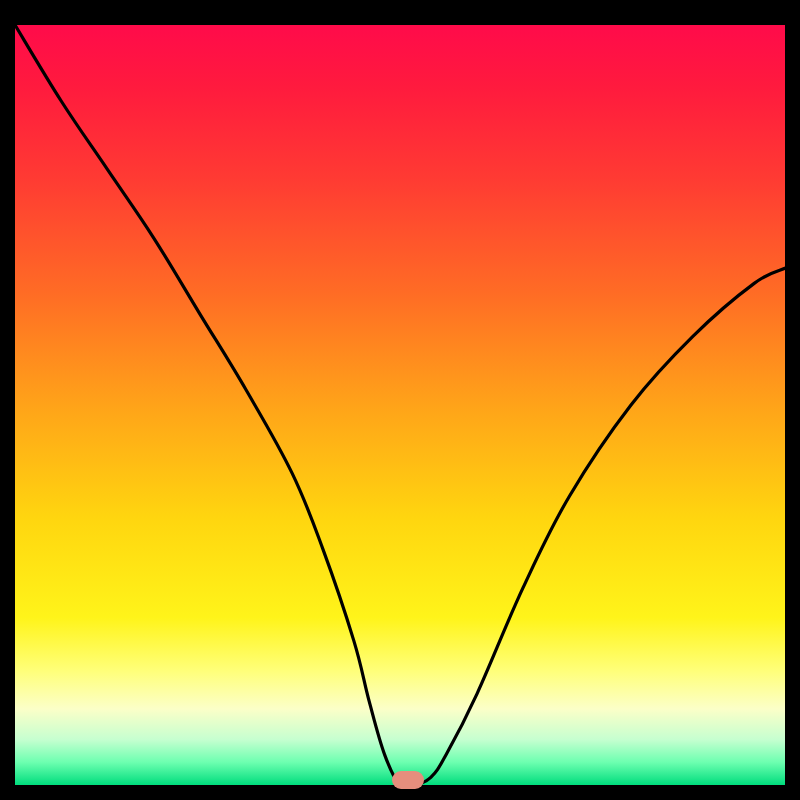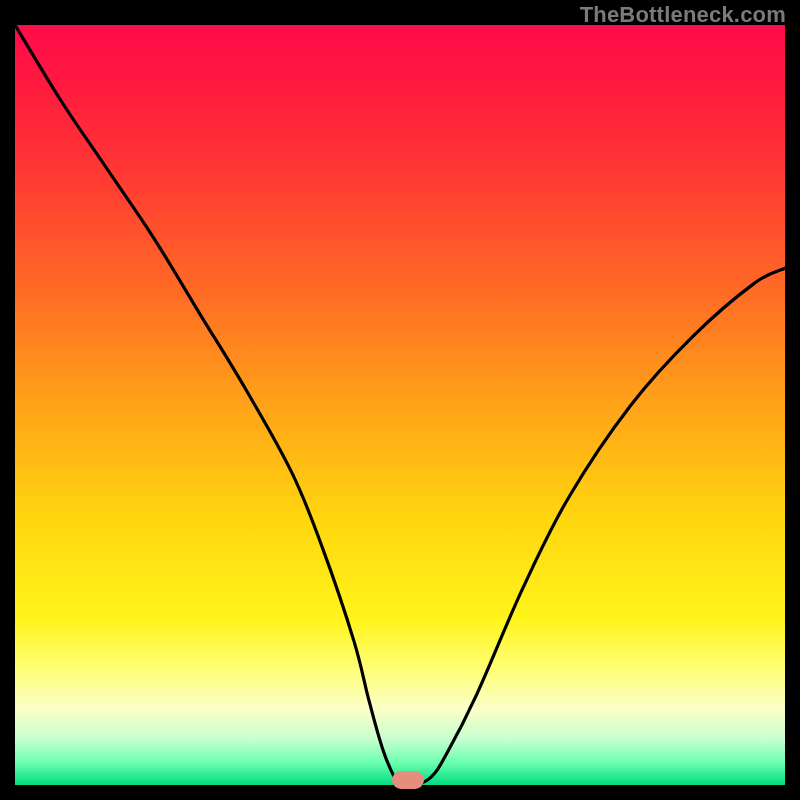--- a/index.html
+++ b/index.html
@@ -60,21 +60,20 @@
     border-radius: 9px;
     background: #e58e7d;
     transform: translate(-50%, -50%);
   }
 </style>
 </head>
 <body>
 
 <div class="stage">
 
-  <div class="watermark">TheBottleneck.com</div>
 
   <div class="plot">
     <svg id="curve-svg" width="770" height="760" viewBox="0 0 770 760">
       <path id="curve-path" d="M 0.00 0.00 C 8.32 13.68, 29.57 50.01, 46.20 76.00 C 62.83 101.99, 75.77 119.78, 92.40 144.40 C 109.03 169.02, 121.97 186.81, 138.60 212.80 C 155.23 238.79, 168.17 261.44, 184.80 288.80 C 201.43 316.16, 214.37 336.07, 231.00 364.80 C 247.63 393.53, 263.34 419.67, 277.20 448.40 C 291.06 477.13, 296.91 494.30, 308.00 524.40 C 319.09 554.50, 330.48 588.24, 338.80 615.60 C 347.12 642.96, 348.66 655.88, 354.20 676.40 C 359.74 696.92, 364.06 714.55, 369.60 729.60 C 375.14 744.65, 379.46 754.53, 385.00 760.00 C 390.54 765.47, 394.86 761.37, 400.40 760.00 C 405.94 758.63, 410.26 757.87, 415.80 752.40 C 421.34 746.93, 422.88 744.65, 431.20 729.60 C 439.52 714.55, 448.14 698.90, 462.00 668.80 C 475.86 638.70, 491.57 597.97, 508.20 562.40 C 524.83 526.83, 535.00 504.03, 554.40 471.20 C 573.80 438.37, 593.82 408.73, 616.00 380.00 C 638.18 351.27, 655.42 333.49, 677.60 311.60 C 699.78 289.71, 722.57 270.71, 739.20 258.40 C 755.83 246.09, 764.46 245.94, 770.00 243.20" fill="none" stroke="#000" stroke-width="3.2" stroke-linejoin="round" stroke-linecap="round"></path>
     </svg>
     <div id="marker" class="marker" style="left: 392.7px; top: 754.68px; background: rgb(229, 142, 125);"></div>
   </div>
 
 </div>
 

